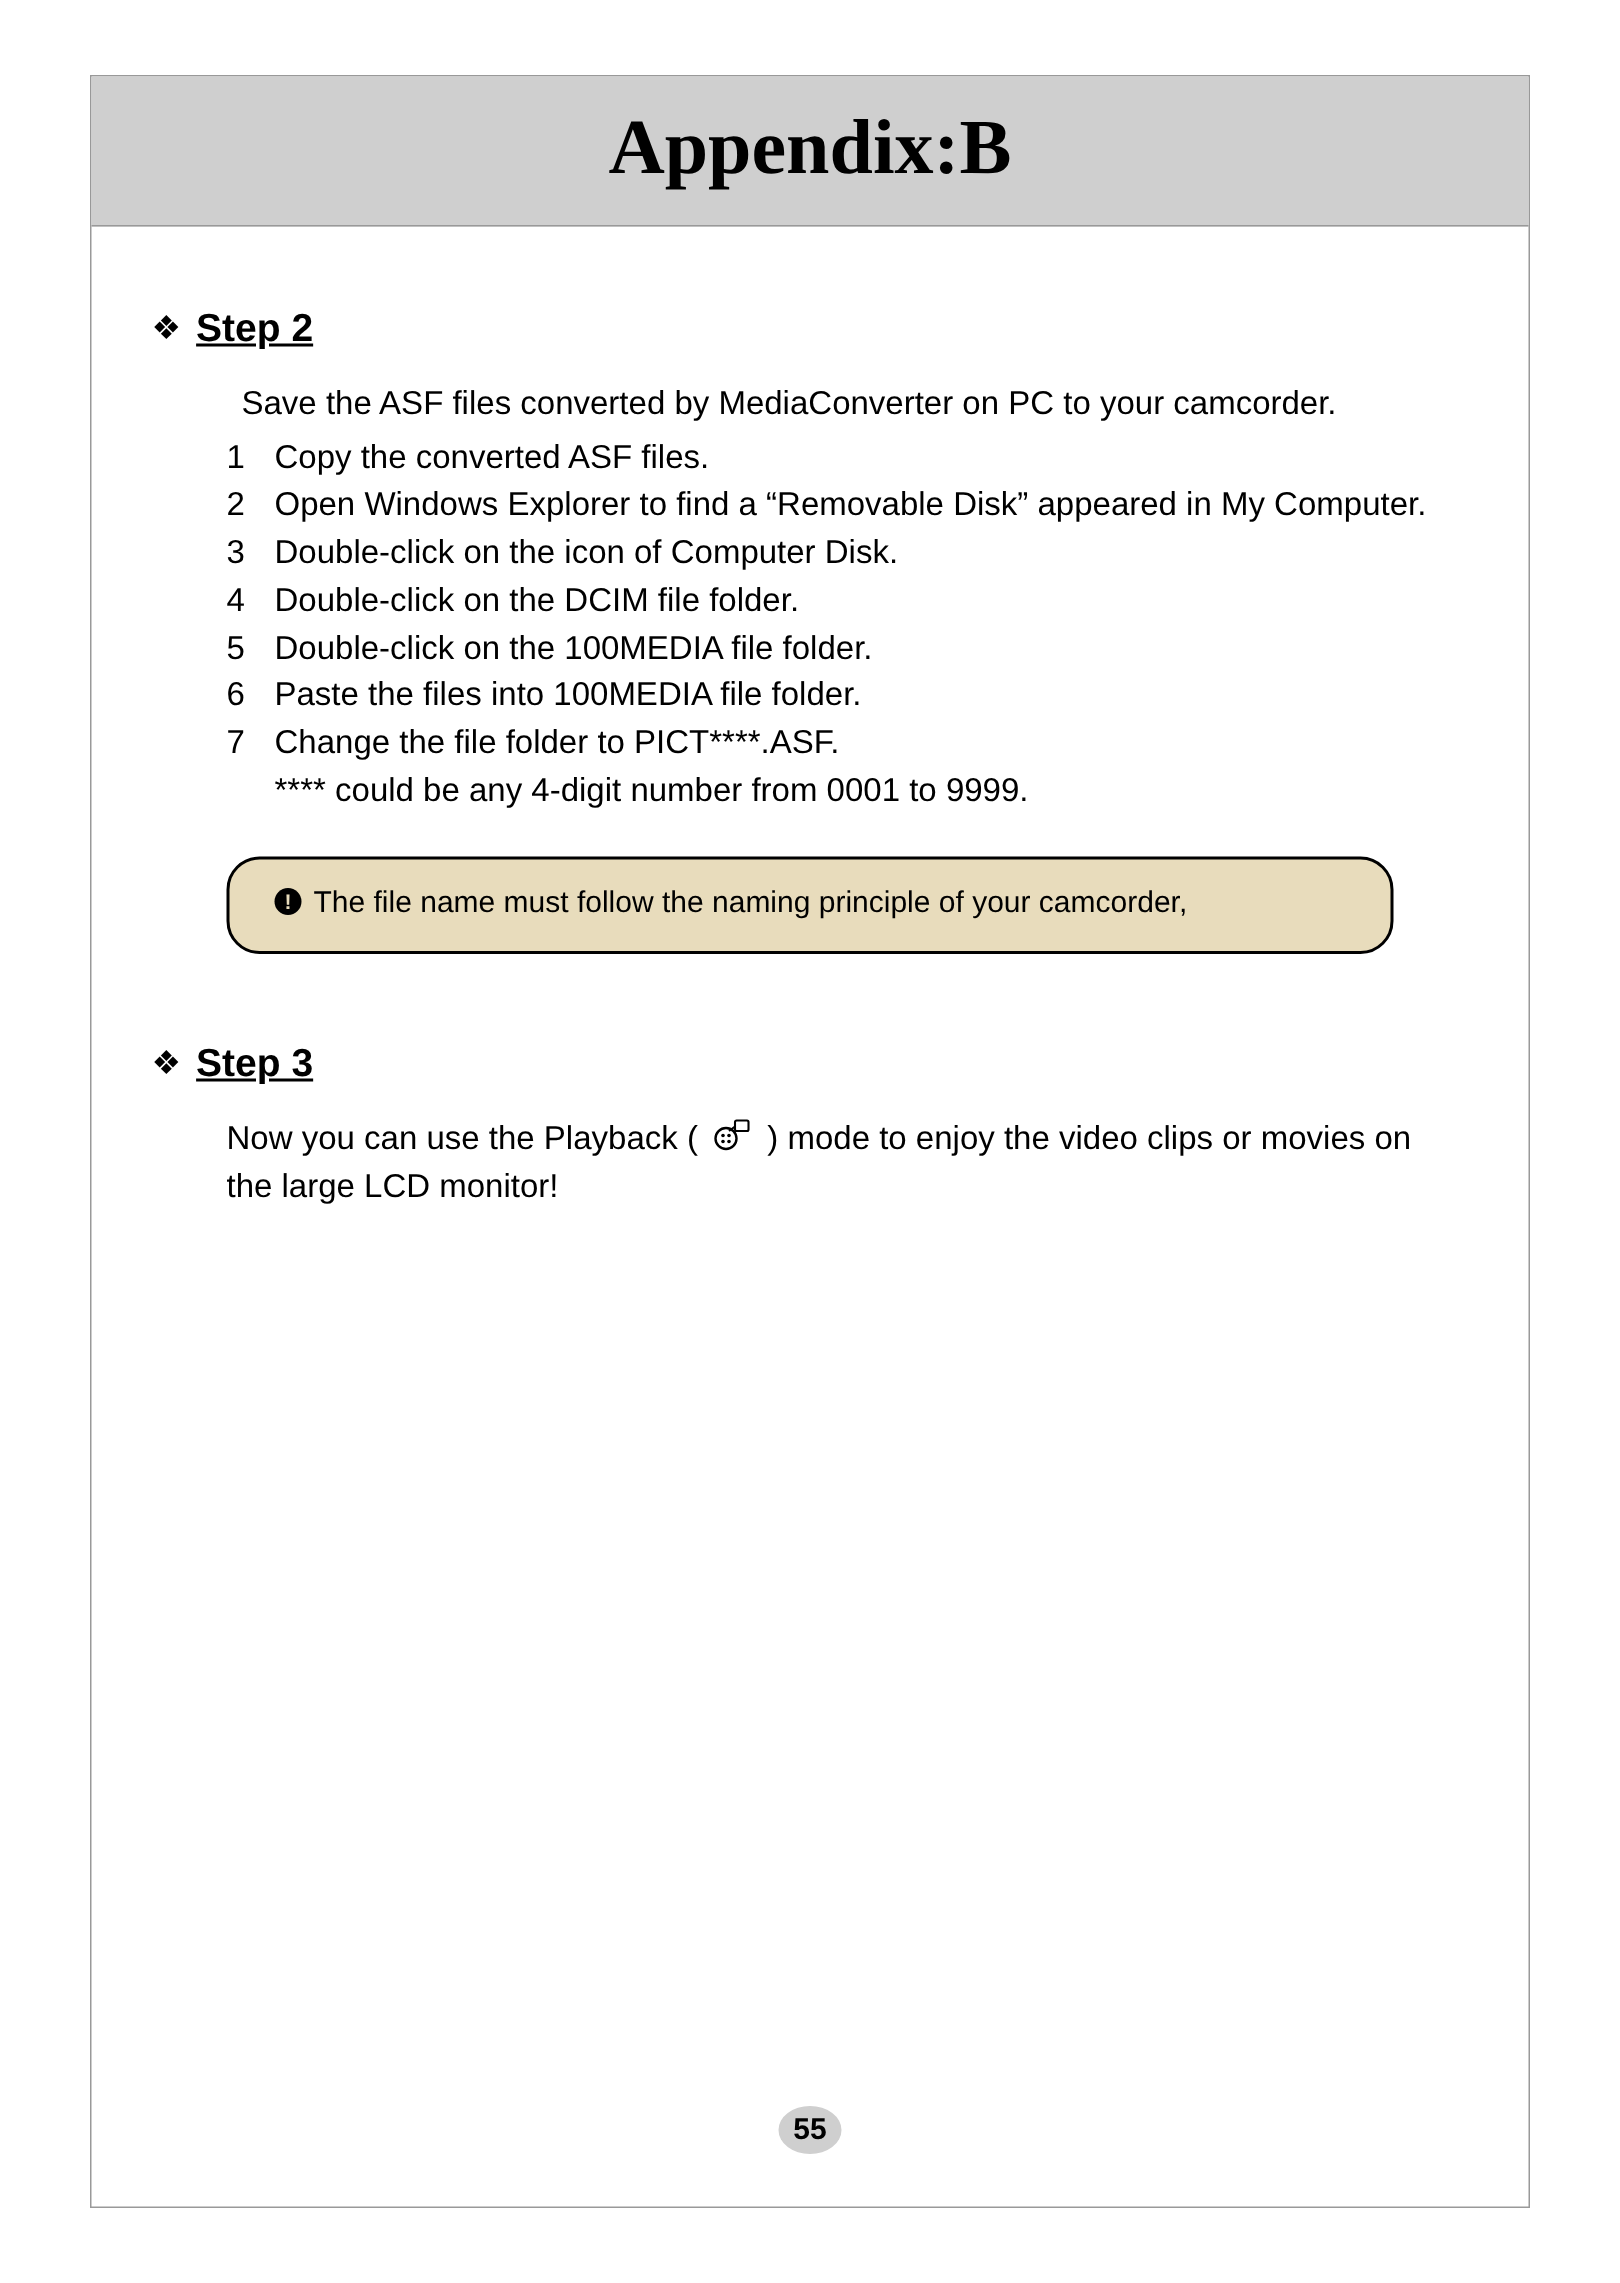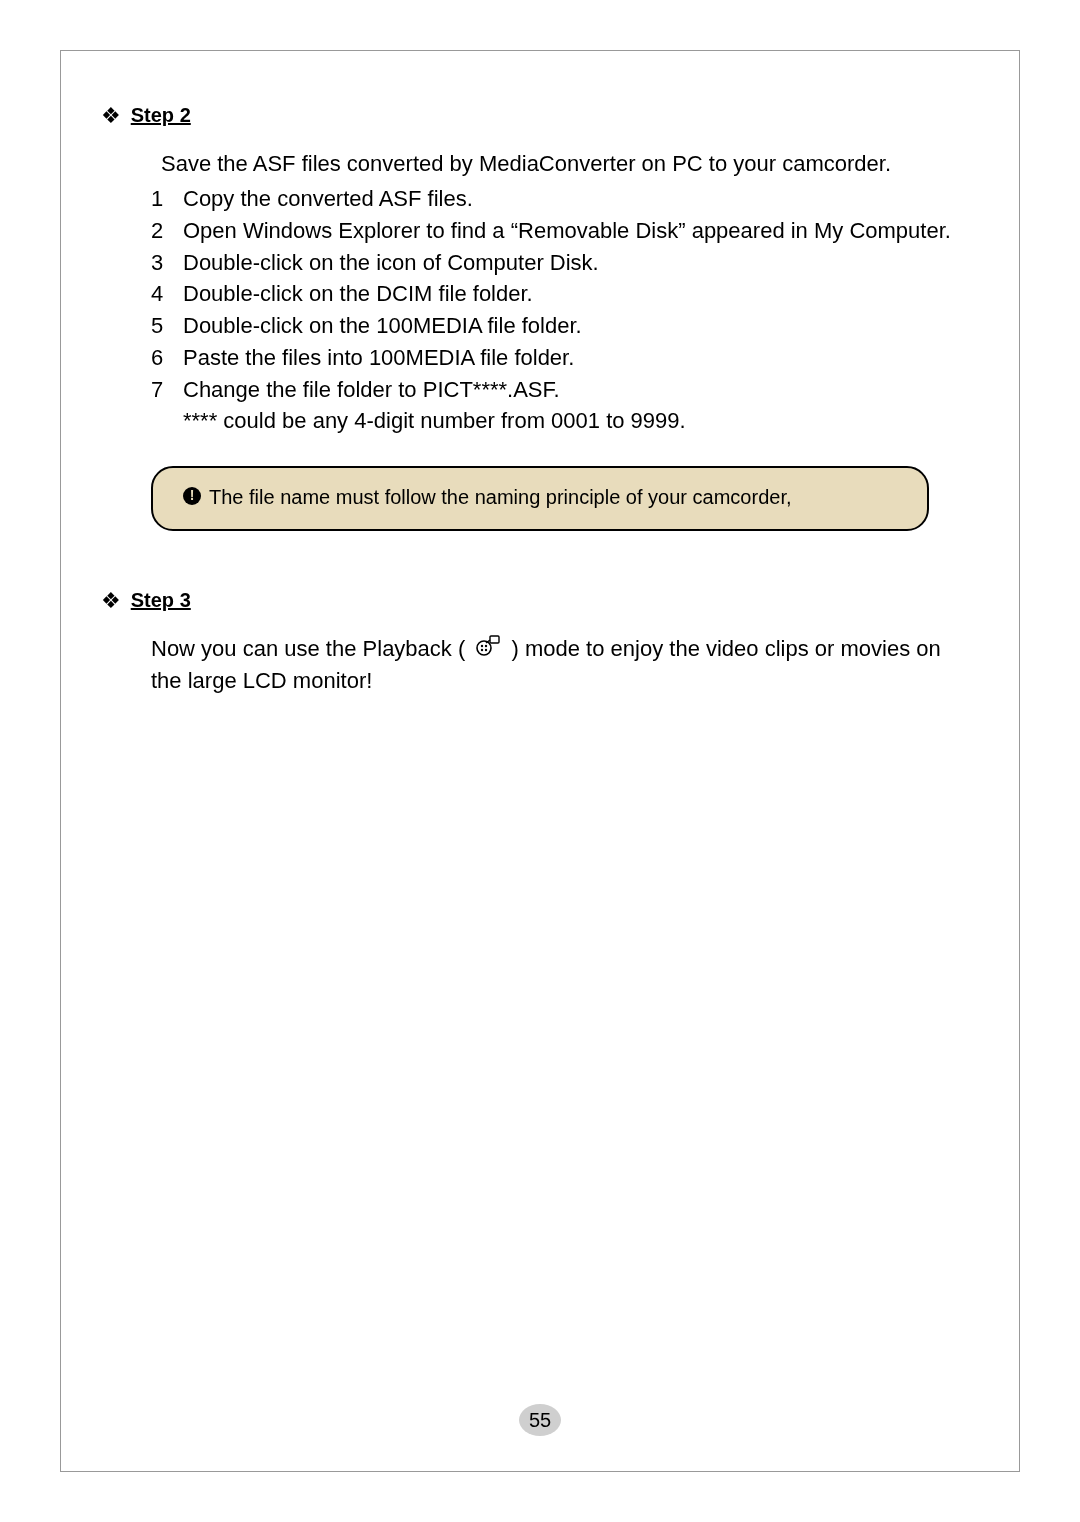--- a/index.html
+++ b/index.html
@@ -48,21 +48,21 @@
       margin-bottom: 18px;
       margin-left: -20px;
     }
     .bullet-icon {
       font-size: 22px;
       color: #000;
     }
     .step-label {
       font-weight: bold;
       text-decoration: underline;
-      font-size: 20px;
+      font-size: 26px;
     }
     .intro-text {
       margin-left: 40px;
       margin-bottom: 6px;
     }
     .numbered-list {
       margin-left: 30px;
     }
     .num-item {
       display: flex;
@@ -133,29 +133,32 @@
       bottom: 35px;
       left: 50%;
       transform: translateX(-50%);
       width: 42px;
       height: 32px;
       background: #cfcfcf;
       border-radius: 50%;
       display: flex;
       align-items: center;
       justify-content: center;
-      font-weight: normal;
+      font-weight: bold;
       font-size: 20px;
     }
   </style>
 </head>
 <body>
 
 <div class="page-border">
 
+  <div class="header-banner">
+    <div class="header-title">Appendix:B</div>
+  </div>
 
   <div class="content">
 
     <div class="step-heading">
       <span class="bullet-icon">❖</span>
       <span class="step-label">Step 2</span>
     </div>
 
     <div class="intro-text">Save the ASF files converted by MediaConverter on PC to your camcorder.</div>
 

